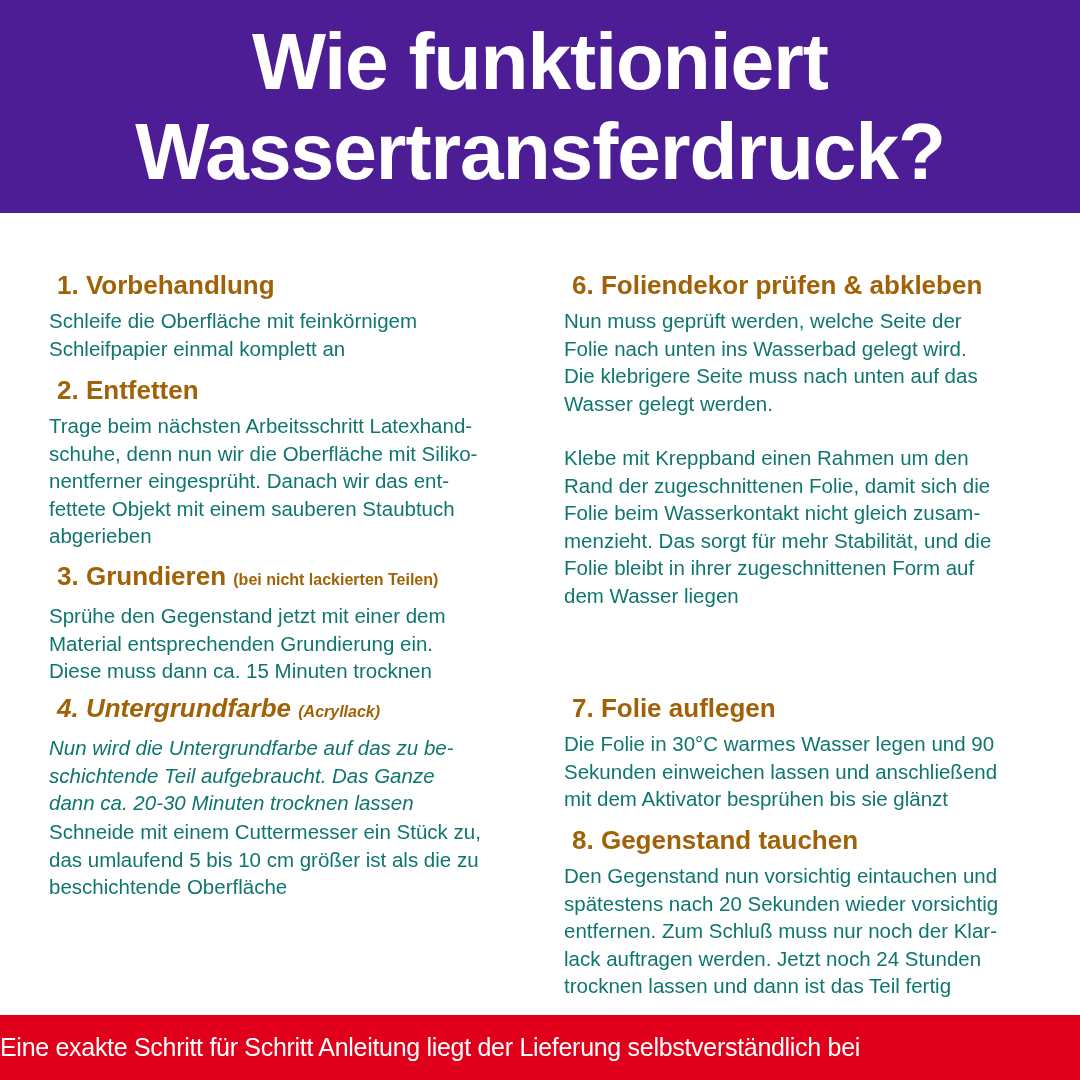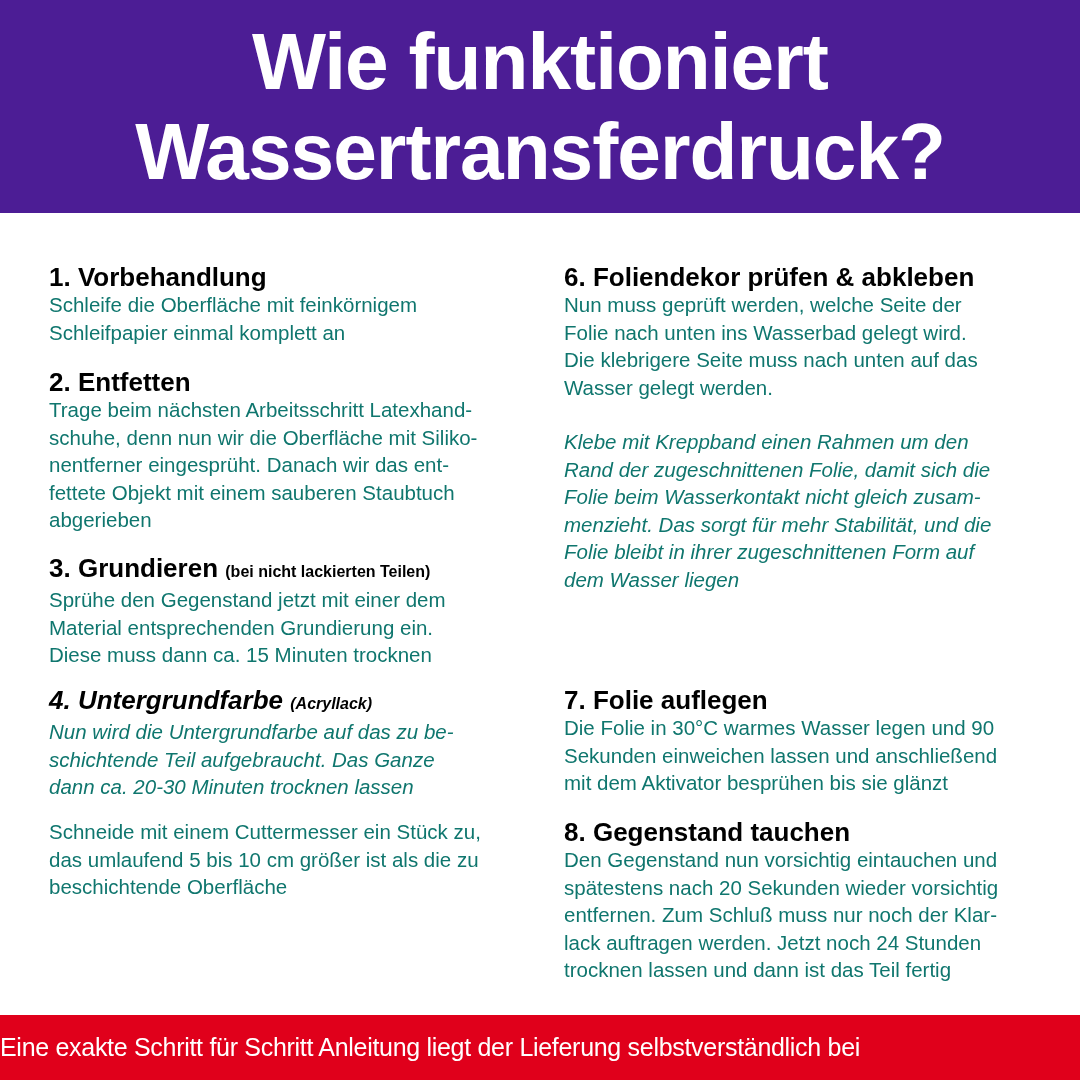--- a/index.html
+++ b/index.html
@@ -15,21 +15,21 @@
     }
     .title-line {
       color: #ffffff; font-weight: bold; font-size: 80px; line-height: 90px;
       letter-spacing: -1px; transform: scaleX(0.98);
       white-space: nowrap;
     }
     .step {
       position: absolute;
     }
     .step h2 {
-      margin: 0; color: #000000; font-weight: bold; font-size: 26px; line-height: 28px;
+      margin: 8px; color: #a16207; font-weight: bold; font-size: 26px; line-height: 28px;
       white-space: nowrap;
     }
     .step h2 .note { font-size: 16px; }
     .step p {
       margin: 0; color: #0f766e; font-size: 20.5px; line-height: 27.5px;
       white-space: pre-line;
     }
     .left { left: 49px; width: 500px; }
     .right { left: 564px; width: 500px; }
     .footer {
@@ -83,21 +83,21 @@
 das umlaufend 5 bis 10 cm größer ist als die zu
 beschichtende Oberfläche</p>
 </div>
 
 <div class="step right" style="top:263px;">
   <h2><span>6. Foliendekor prüfen &amp; abkleben</span></h2>
   <p>Nun muss geprüft werden, welche Seite der
 Folie nach unten ins Wasserbad gelegt wird.
 Die klebrigere Seite muss nach unten auf das
 Wasser gelegt werden.</p>
-  <p style="margin-top:27px;font-style:italic;">Klebe mit Kreppband einen Rahmen um den
+  <p style="margin-top:27px;">Klebe mit Kreppband einen Rahmen um den
 Rand der zugeschnittenen Folie, damit sich die
 Folie beim Wasserkontakt nicht gleich zusam-
 menzieht. Das sorgt für mehr Stabilität, und die
 Folie bleibt in ihrer zugeschnittenen Form auf
 dem Wasser liegen</p>
 </div>
 
 <div class="step right" style="top:686px;">
   <h2><span>7. Folie auflegen</span></h2>
   <p>Die Folie in 30°C warmes Wasser legen und 90

